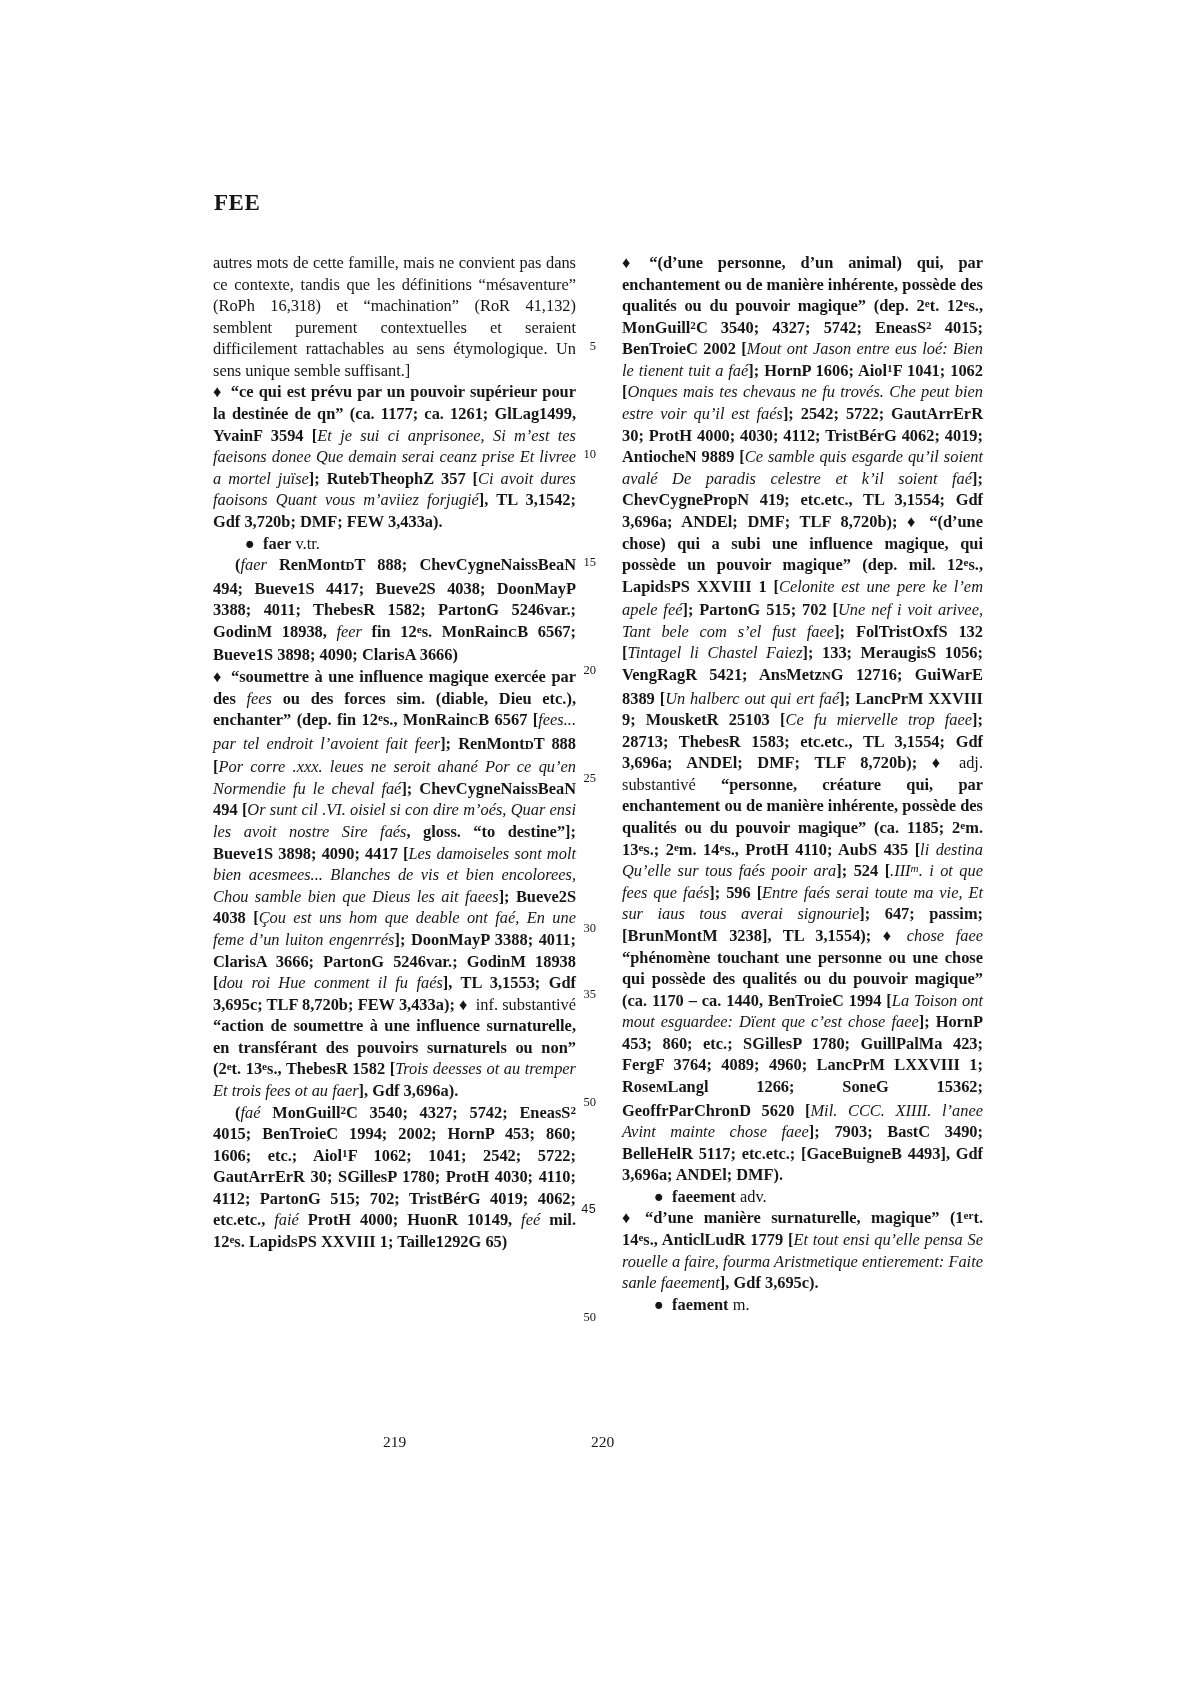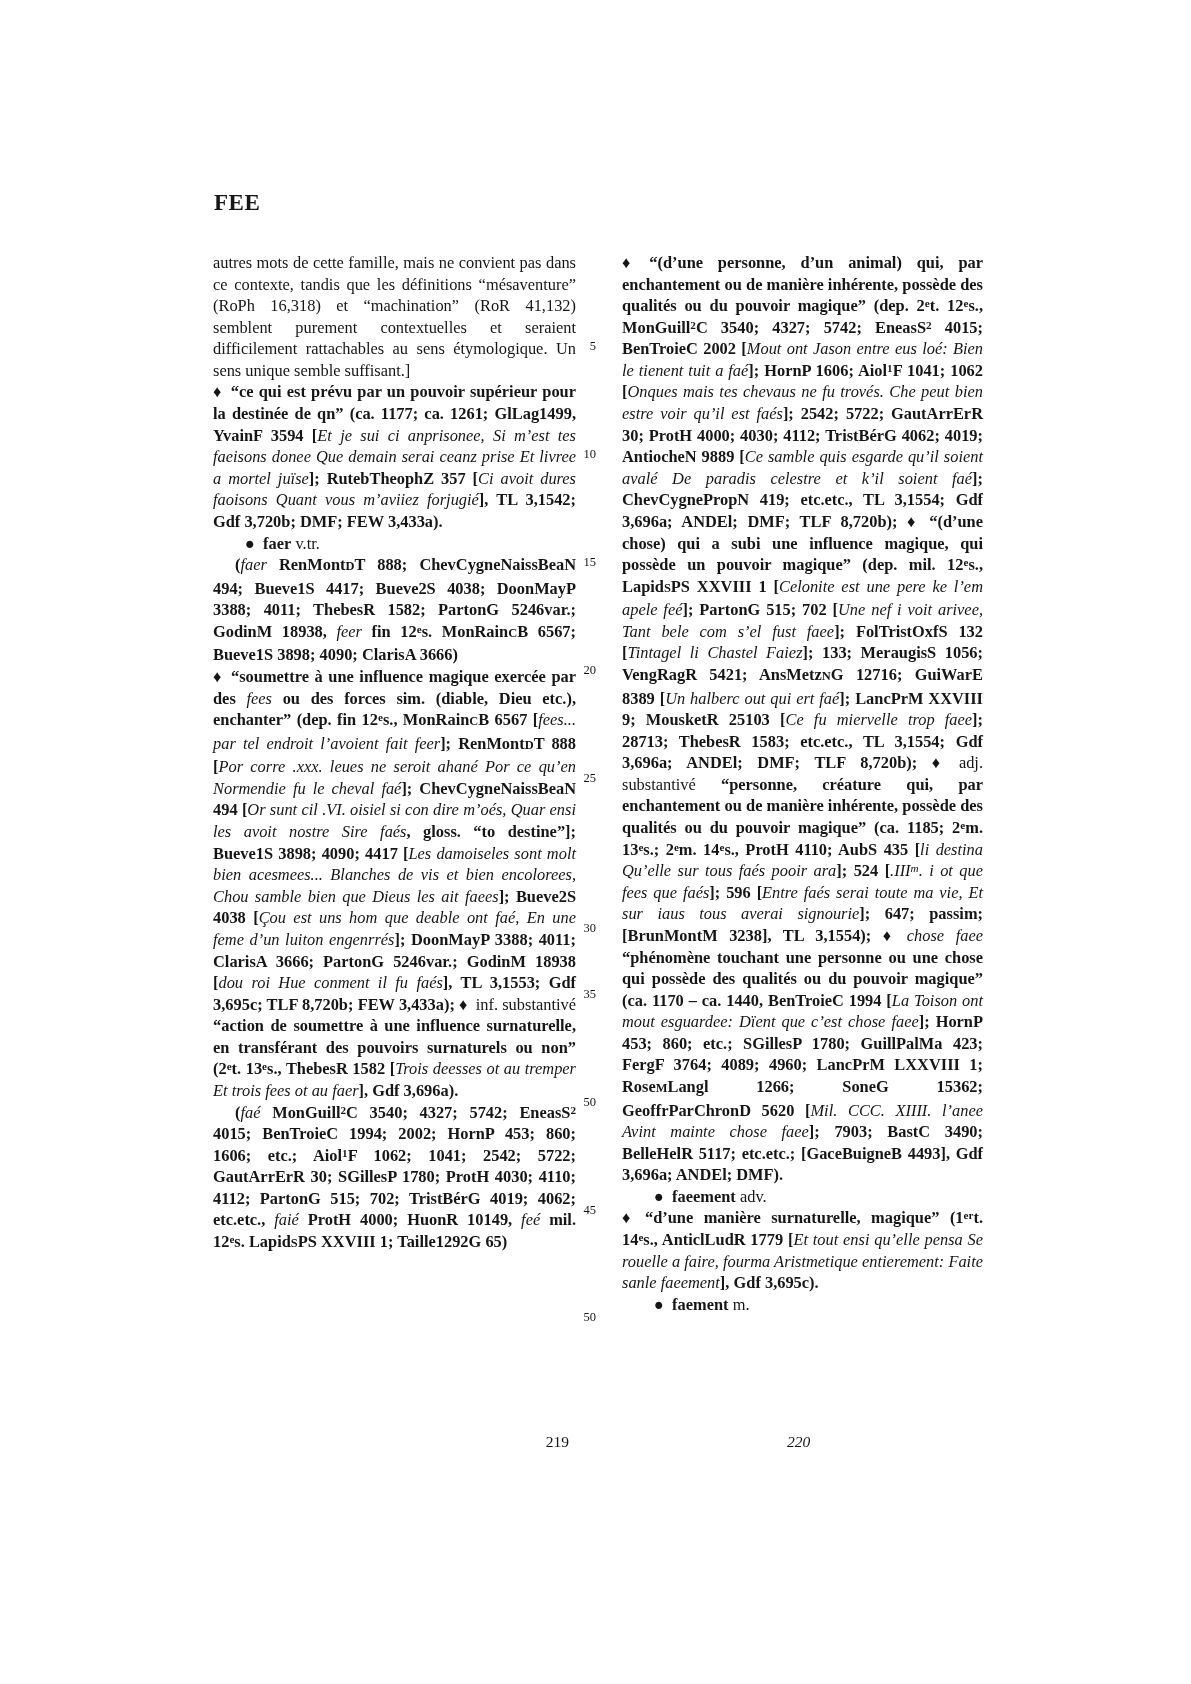--- a/index.html
+++ b/index.html
@@ -27,22 +27,22 @@
   .rb{font-weight:700;}
   .ri{font-style:italic;}
   .rs{font-size:.76em;}
   .rp{font-size:.68em;vertical-align:.38em;line-height:0;}
   #gutter{position:absolute;left:0;top:0;width:100%;height:100%;pointer-events:none;}
   .lnum{
     position:absolute;left:552px;width:44px;text-align:right;
     font-size:12.5px;line-height:14px;
   }
   .pageno{position:absolute;top:1433px;font-size:15.5px;}
-  #pn-left{left:206px;width:363px;text-align:right;}
-  #pn-right{left:618px;width:361px;text-align:center;font-style:italic;}
+  #pn-left{left:213px;width:363px;text-align:center;}
+  #pn-right{left:591px;width:361px;text-align:left;}
 </style>
 </head>
 <body>
 
 <div>
   <div class="header">FEE</div>
   <div id="col-left" class="col">
       <p class="pp"><span>autres mots de cette famille, mais ne convient pas dans ce contexte, tandis que les définitions “mésaventure” (RoPh 16,318) et “machination” (RoR 41,132) semblent purement contextuelles et seraient difficilement rattachables au sens étymologique. Un sens unique semble suffisant.]</span></p>
       <p class="pp"><span class="rb">♦ “ce qui est prévu par un pouvoir supérieur pour la destinée de qn” (ca. 1177; ca. 1261; GlLag1499, YvainF 3594 [</span><span class="ri">Et je sui ci anprisonee, Si m’est tes faeisons donee Que demain serai ceanz prise Et livree a mortel juïse</span><span class="rb">]; RutebTheophZ 357 [</span><span class="ri">Ci avoit dures faoisons Quant vous m’aviiez forjugié</span><span class="rb">], TL 3,1542; Gdf 3,720b; DMF; FEW 3,433a).</span></p>
       <p class="pb"><span class="rb">● faer</span><span> v.tr.</span></p>
@@ -58,18 +58,18 @@
     </div>
   <div id="gutter">
       <div class="lnum" style="top: 339.32px;">5</div>
       <div class="lnum" style="top: 447.22px;">10</div>
       <div class="lnum" style="top: 555.12px;">15</div>
       <div class="lnum" style="top: 663.02px;">20</div>
       <div class="lnum" style="top: 770.92px;">25</div>
       <div class="lnum" style="top: 921px;">30</div>
       <div class="lnum" style="top: 986.72px;">35</div>
       <div class="lnum" style="top: 1094.62px;">50</div>
-      <div class="lnum" style="top: 1202.52px;">45</div>
+      <div class="lnum" style="top: 1202.52px; font-family: Liberation Mono, monospace;">45</div>
       <div class="lnum" style="top: 1310.42px;">50</div>
     </div>
   <div class="pageno" id="pn-left">219</div>
   <div class="pageno" id="pn-right">220</div>
 </div>
 
 </body></html>

